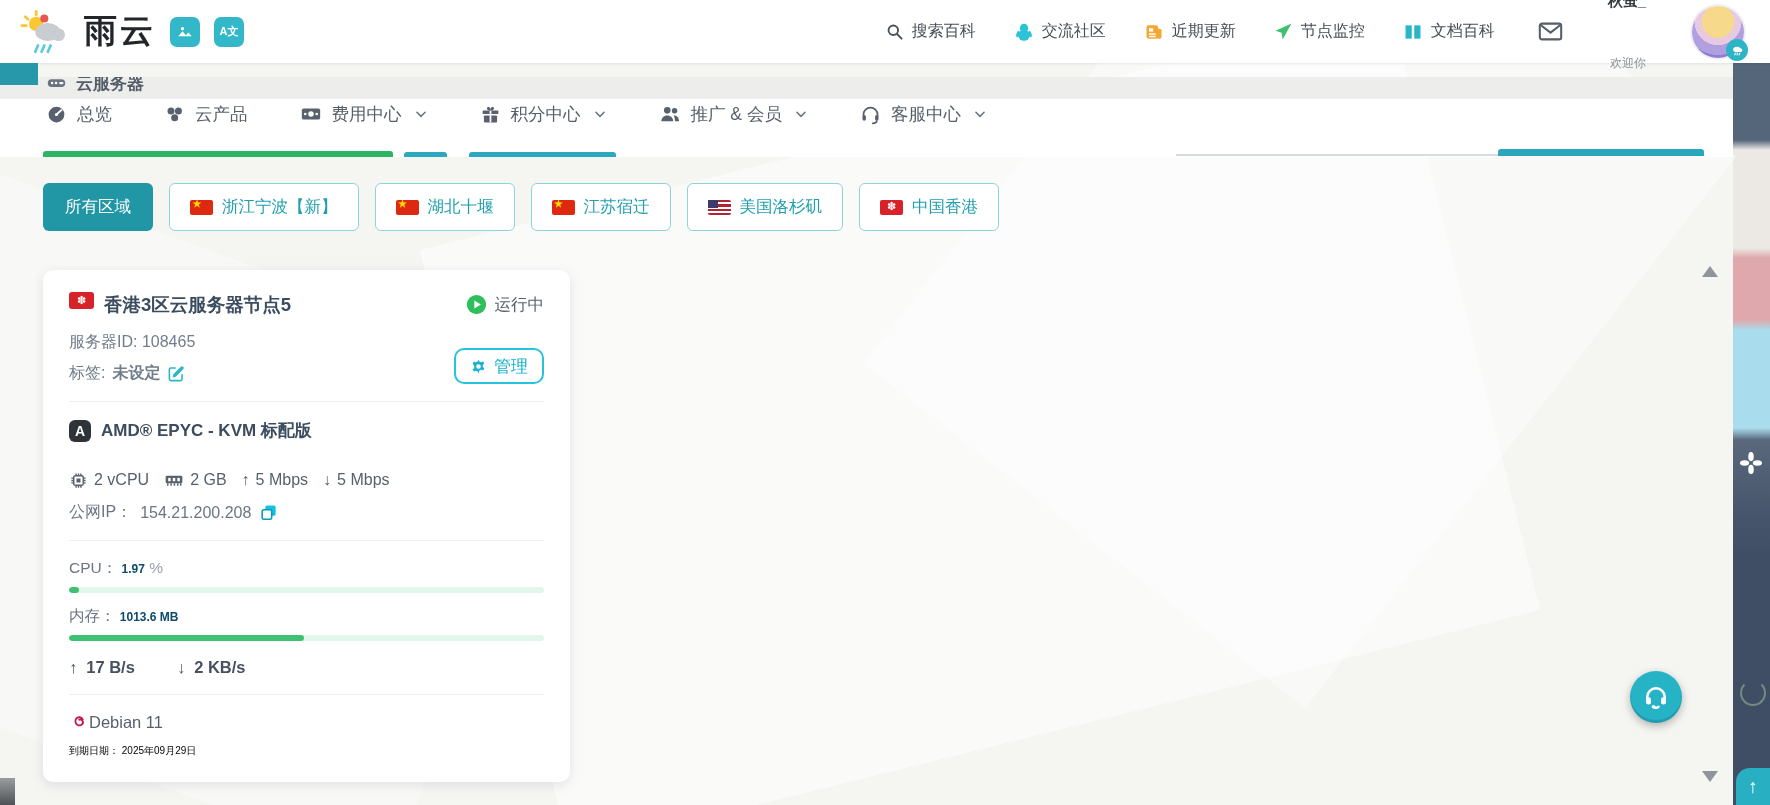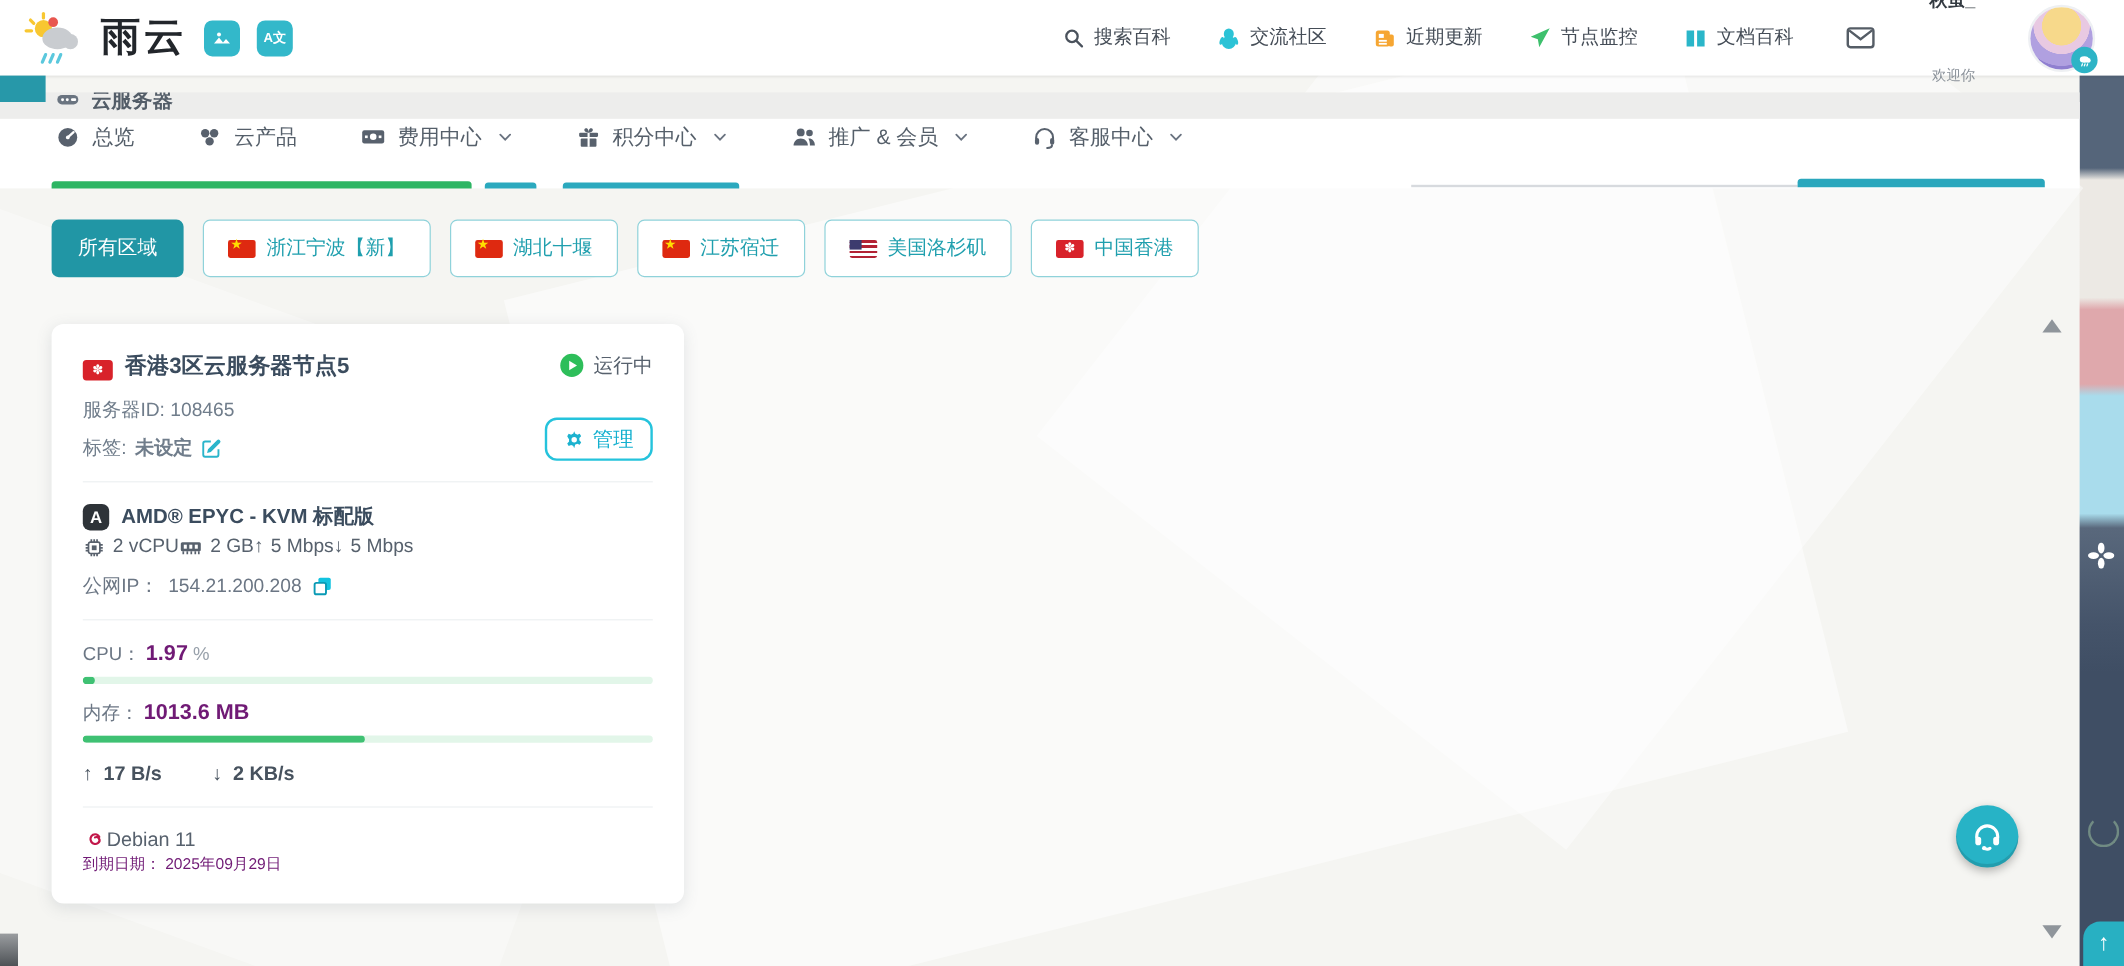--- a/index.html
+++ b/index.html
@@ -76,48 +76,48 @@
   .flag-cn::before { content:"★"; position:absolute; left:2px; top:-3px; color:#ffde00; font-size:10px; }
   .flag-us { background:repeating-linear-gradient(180deg,#b22234 0 2.2px,#fff 2.2px 4.4px); }
   .flag-us::before { content:""; position:absolute; left:0; top:0; width:10px; height:8px; background:#3c3b6e; }
   .flag-hk { background:#d8222a; }
   .flag-hk::before { content:"✽"; position:absolute; left:50%; top:50%; transform:translate(-50%,-54%); color:#fff; font-size:11px; }
 
   
   .card { position:absolute; left:43px; top:270px; width:527px; z-index:5; background:#fff; border-radius:10px;
     box-shadow:0 3px 12px rgba(100,110,125,.16); padding:22px 26px 24px; }
   .card-title-row { display:flex; align-items:center; }
-  .card-title-left { display:flex; align-items:flex-end; gap:10px; }
+  .card-title-left { display:flex; align-items:flex-start; gap:10px; }
   .flag-lg { width:25px; height:17px; border-radius:3px; }
   .server-name { font-size:18.5px; font-weight:bold; color:#3b4c5e; }
   .status { margin-left:auto; display:flex; align-items:center; gap:8px; font-size:16.5px; color:#57616d; }
   .meta-line { margin-top:15px; font-size:16px; color:#707d8b; }
   .tag-line { margin-top:10px; display:flex; align-items:center; gap:7px; font-size:16px; color:#707d8b; }
   .manage-btn { position:absolute; right:26px; top:78px; height:36px; padding:0 14px; background:#fff;
     border:2px solid #25c3dc; border-radius:10px; display:flex; align-items:center; gap:7px;
     font-size:17px; color:#13b0cf; cursor:pointer; }
   .divider { height:1px; background:#edf0f2; margin:17px 0; }
   .plan-row { display:flex; align-items:center; gap:10px; }
   .amd-badge { width:22px; height:22px; border-radius:6px; background:#2e3338; color:#fff; font-weight:bold;
     font-size:14px; display:flex; align-items:center; justify-content:center; }
   .plan-name { font-size:17px; font-weight:bold; color:#3b4c5e; }
-  .specs-row { margin-top:4px; display:flex; font-size:16px; color:#57616d; }
+  .specs-row { margin-top:28px; display:flex; gap:15px; font-size:16px; color:#57616d; }
   .spec-item { display:flex; align-items:center; gap:6px; }
   .arrow-ch { font-size:16px; }
   .ip-row { margin-top:12px; display:flex; align-items:center; gap:8px; font-size:16px; color:#6b7684; }
   .metric-label { font-size:15.5px; color:#6b7684; }
-  .metric-label b { font-size:18px; color:#701a75; }
+  .metric-label b { font-size:12px; color:#0c4a6e; }
   .metric-label .unit { color:#98a1ab; }
   .pbar { margin-top:8px; height:6px; border-radius:3px; background:#e2f6e9; overflow:hidden; }
   .pbar-fill { height:6px; border-radius:3px; background:#3fc173; }
   .mem-label { margin-top:13px; }
   .speed-row { margin-top:17px; display:flex; gap:42px; font-size:16.5px; font-weight:bold; color:#47525e; }
   .speed-item { display:flex; gap:9px; align-items:center; }
   .os-row { display:flex; align-items:center; font-size:16.5px; color:#57616d; }
-  .expire-row { margin-top:1px; font-size:13px; color:#701a75; }
+  .expire-row { margin-top:12px; font-size:10px; color:#000000; }
 
   
   .scroll-up, .scroll-down { position:absolute; left:1702px; width:0; height:0; cursor:pointer;
     border-left:8px solid transparent; border-right:8px solid transparent; z-index:6; }
   .scroll-up { top:266px; border-bottom:11px solid #8f959b; }
   .scroll-down { top:771px; border-top:11px solid #8f959b; }
   .chat-fab { position:absolute; left:1630px; top:671px; width:52px; height:52px; border-radius:50%;
     background:#27b3c6; display:flex; align-items:center; justify-content:center; z-index:7; cursor:pointer;
     box-shadow:0 3px 8px rgba(0,0,0,.28), inset 0 -3px 0 rgba(0,0,0,.12); }
   .back-top { position:absolute; right:0; bottom:0; width:34px; height:37px; background:#28b0c2;

